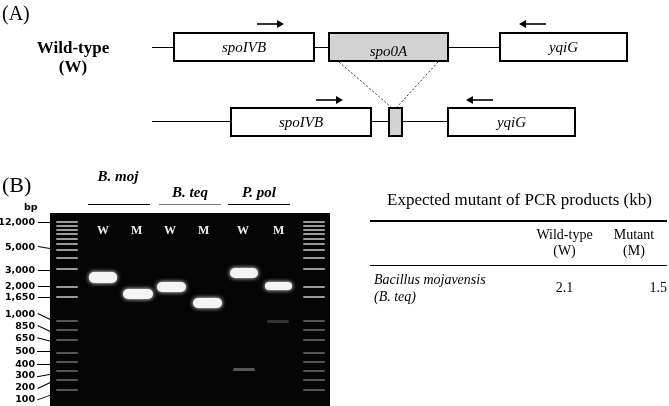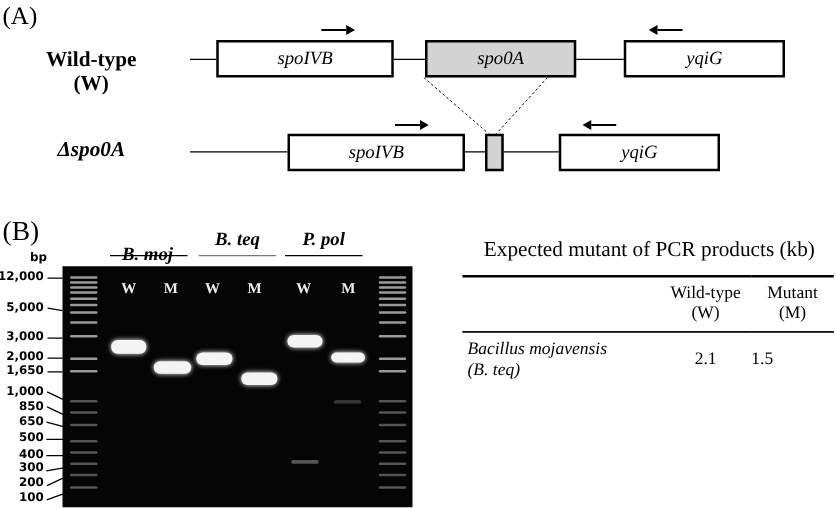--- a/index.html
+++ b/index.html
@@ -30,21 +30,21 @@
 </head>
 <body>
 
 <div class="abs panel-label" style="left:2px;top:2px;">(A)</div>
 
 <div class="abs row-label" style="left:28px;top:38px;width:90px;font-family:Liberation Serif, serif;">Wild-type (W)</div>
 <div class="hline" style="left:152px;top:47px;width:354px;"></div>
 <div class="gene" style="left:173px;top:32px;width:142px;height:30px;">
     <span>spoIVB</span>
   </div>
-<div class="gene deleted" style="left:340px;top:32px;width:121px;height:30px;">
+<div class="gene deleted" style="left:328px;top:32px;width:121px;height:30px;align-items:flex-end;">
     <span>spo0A</span>
   </div>
 <div class="gene" style="left:499px;top:32px;width:129px;height:30px;">
     <span>yqiG</span>
   </div>
 
 <svg class="abs" style="left:255px;top:19px;" width="30" height="10">
   <line x1="2" y1="5" x2="22" y2="5" stroke="#000" stroke-width="1.6"></line>
     <polygon points="22,1 29,5 22,9" fill="#000"></polygon>
 </svg>
@@ -52,21 +52,20 @@
   <line x1="8" y1="5" x2="28" y2="5" stroke="#000" stroke-width="1.6"></line>
     <polygon points="8,1 1,5 8,9" fill="#000"></polygon>
 </svg>
 
 <svg class="abs" style="left:330px;top:62px;" width="121" height="46">
   <line x1="9" y1="0" x2="61" y2="45" stroke="#000" stroke-width="0.8" stroke-dasharray="2,2"></line>
   <line x1="108" y1="0" x2="67" y2="45" stroke="#000" stroke-width="0.8" stroke-dasharray="2,2"></line>
 </svg>
 
 <div class="abs row-label" style="left:28px;top:110px;width:90px;">
-  <div style="font-style:italic;">Δspo0A</div>
 </div>
 <div class="hline" style="left:152px;top:121px;width:354px;"></div>
 <div class="gene" style="left:230px;top:107px;width:142px;height:30px;">
     <span>spoIVB</span>
   </div>
 <div class="gene deleted" style="left:388px;top:107px;width:15px;height:30px;"></div>
 <div class="gene" style="left:447px;top:107px;width:129px;height:30px;">
     <span>yqiG</span>
   </div>
 
@@ -75,21 +74,21 @@
     <polygon points="22,1 29,5 22,9" fill="#000"></polygon>
 </svg>
 <svg class="abs" style="left:465px;top:95px;" width="30" height="10">
   <line x1="8" y1="5" x2="28" y2="5" stroke="#000" stroke-width="1.6"></line>
     <polygon points="8,1 1,5 8,9" fill="#000"></polygon>
 </svg>
 
 <div class="abs panel-label" style="left:2px;top:172px;font-size:22px;">(B)</div>
 <div class="abs" style="left:24px;top:201px;font-family:'DejaVu Sans',sans-serif;font-weight:bold;font-size:9.5px;">bp</div>
 
-<div class="species" style="left:86px;top:196px;width:64px;">B. moj</div>
+<div class="species" style="left:86px;top:168px;width:64px;">B. moj</div>
 <div class="species-line" style="left:88px;top:204px;width:62px;"></div>
 <div class="species" style="left:158px;top:184px;width:64px;">B. teq</div>
 <div class="species-line" style="left:159px;top:204px;width:62px;border-color:#777;"></div>
 <div class="species" style="left:227px;top:184px;width:64px;">P. pol</div>
 <div class="species-line" style="left:228px;top:204px;width:62px;"></div>
 
 <div class="ladder-label" style="left:-5px;top:216px;">12,000</div>
 <div class="tick" style="left:38px;top:222px;width:12px;"></div>
 <div class="ladder-label" style="left:-5px;top:241px;">5,000</div>
 <div class="tick" style="left:38px;top:247px;width:12px;transform:rotate(10deg);"></div>
@@ -194,16 +193,16 @@
       </th>
     </tr>
   </thead>
   <tbody>
     <tr style="height:45px;">
       <td style="font-style:italic;line-height:17px;padding-left:4px;">
         <div>Bacillus mojavensis</div>
         <div>(B. teq)</div>
       </td>
       <td style="text-align:center;">2.1</td>
-      <td style="text-align:left;">1.5</td>
+      <td style="text-align:right;">1.5</td>
     </tr>
   </tbody>
 </table>
 
 </body></html>

